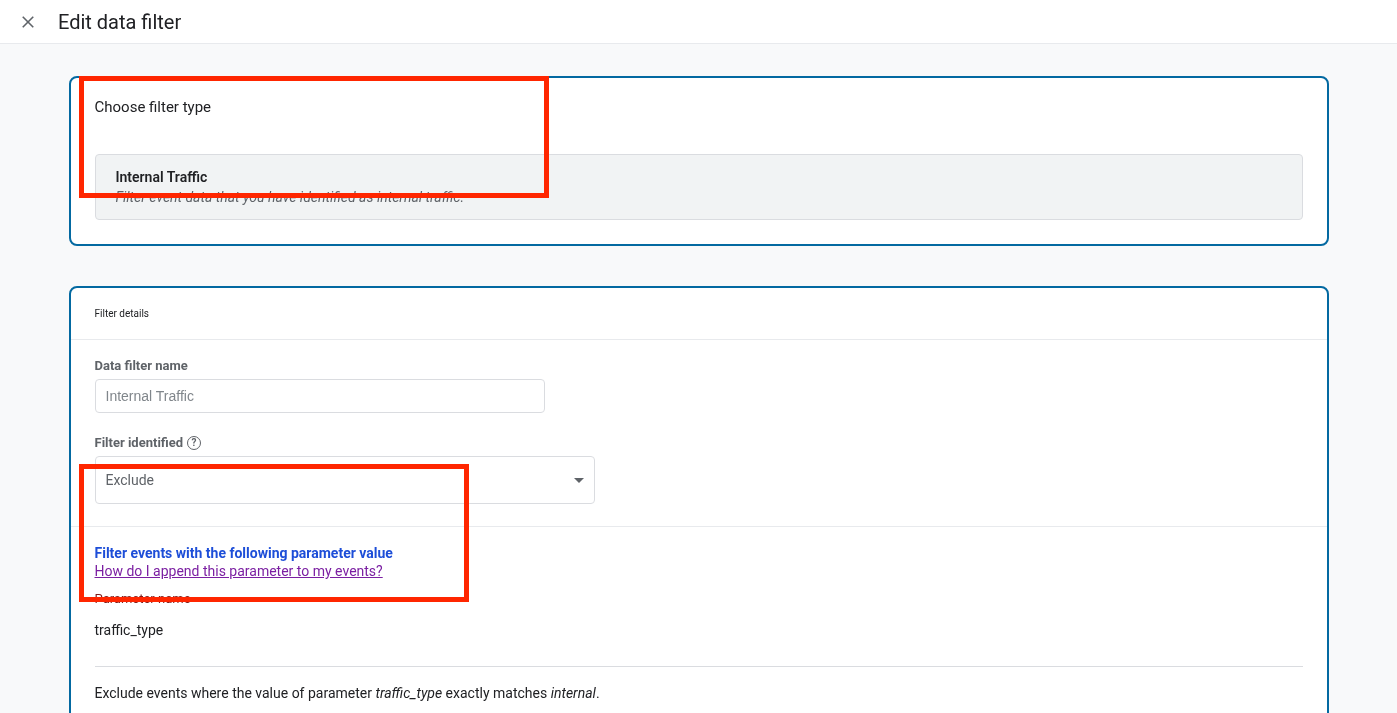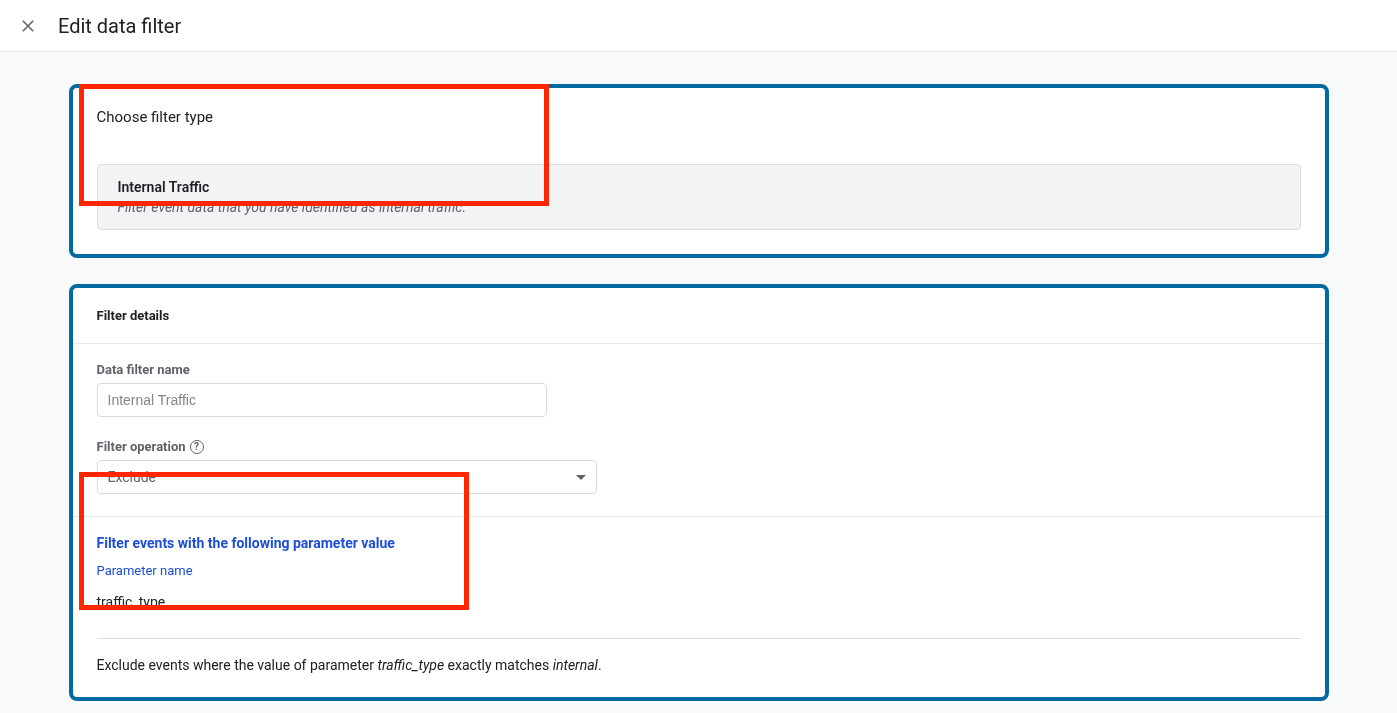--- a/index.html
+++ b/index.html
@@ -9,21 +9,21 @@
     color: #202124;
     font-size: 14px;
     width: 1397px;
     height: 713px;
     overflow: hidden;
   }
   .header {
     display: flex;
     align-items: center;
     background: #fff;
-    height: 52px;
+    height: 44px;
     padding: 0 16px;
     border-bottom: 1px solid #e8eaed;
   }
   .close-btn {
     width: 24px;
     height: 24px;
     display: flex;
     align-items: center;
     justify-content: center;
     cursor: pointer;
@@ -38,23 +38,23 @@
   }
   .content {
     padding: 32px 0 0 0;
     display: flex;
     flex-direction: column;
     align-items: center;
   }
   .card {
     width: 1260px;
     background: #fff;
-    border: 4px solid #0369a1;
+    border: 2px solid #0369a1;
     border-radius: 8px;
-    margin-bottom: 26px;
+    margin-bottom: 40px;
     overflow: hidden;
   }
   .card-section {
     padding: 20px 24px 22px 24px;
   }
   .section-title {
     font-size: 15px;
     font-weight: 400;
     color: #202124;
     margin-bottom: 0;
@@ -79,22 +79,22 @@
     font-style: italic;
   }
   .highlight-1 {
     position: absolute;
     border: 5px solid #ff2600;
     pointer-events: none;
     z-index: 10;
   }
   .wrapper { position: relative; width: 1260px; margin: 0 auto; }
   .details-header {
-    font-size: 13px;
-    font-weight: 700;
+    font-size: 10px;
+    font-weight: 400;
     padding: 20px 24px;
     border-bottom: 1px solid #e8eaed;
   }
   .details-body {
     padding: 18px 24px 24px 24px;
   }
   .field-label {
     font-size: 13px;
     color: #5f6368;
     margin-bottom: 6px;
@@ -109,21 +109,21 @@
     border: 1px solid #dadce0;
     border-radius: 4px;
     padding: 0 10px;
     font-size: 14px;
     color: #5f6368;
     background: #fff;
   }
   .text-input::placeholder { color: #80868b; }
   .select-box {
     width: 500px;
-    height: 34px;
+    height: 48px;
     border: 1px solid #dadce0;
     border-radius: 4px;
     padding: 0 10px;
     display: flex;
     align-items: center;
     justify-content: space-between;
     color: #5f6368;
     cursor: pointer;
     background: #fff;
   }
@@ -151,21 +151,21 @@
     cursor: pointer;
   }
   .param-table {
     display: flex;
     gap: 40px;
     margin-top: 12px;
     align-items: flex-start;
   }
   .param-col-label {
     font-size: 13px;
-    color: #1d4ed8;
+    color: #7f1d1d;
     margin-bottom: 10px;
   }
   .param-name-value {
     font-size: 14px;
     color: #202124;
     padding-top: 6px;
   }
   .param-value-input {
     width: 200px;
     height: 34px;
@@ -234,33 +234,34 @@
       <div class="details-header">Filter details</div>
       <div class="details-body">
 
         <div class="field-block">
           <div class="field-label">Data filter name</div>
           <input class="text-input" type="text" placeholder="Internal Traffic" style="">
         </div>
 
         <div class="field-block">
           <div class="field-label">
-            <span>Filter operation</span>
+            <span>Filter identified</span>
             <span class="help-icon">?</span>
           </div>
           <div class="select-box">
             <span>Exclude</span>
             <span class="caret"></span>
           </div>
         </div>
 
         <hr class="hr-full">
 
         <div class="sub-section" style="position:relative;">
           <div class="sub-title">Filter events with the following parameter value</div>
+          <a class="link">How do I append this parameter to my events?</a>
 
           <div class="param-table">
             <div>
               <div class="param-col-label">Parameter name</div>
               <div class="param-name-value">traffic_type</div>
             </div>
           </div>
         </div>
 
         <hr class="summary-hr">

